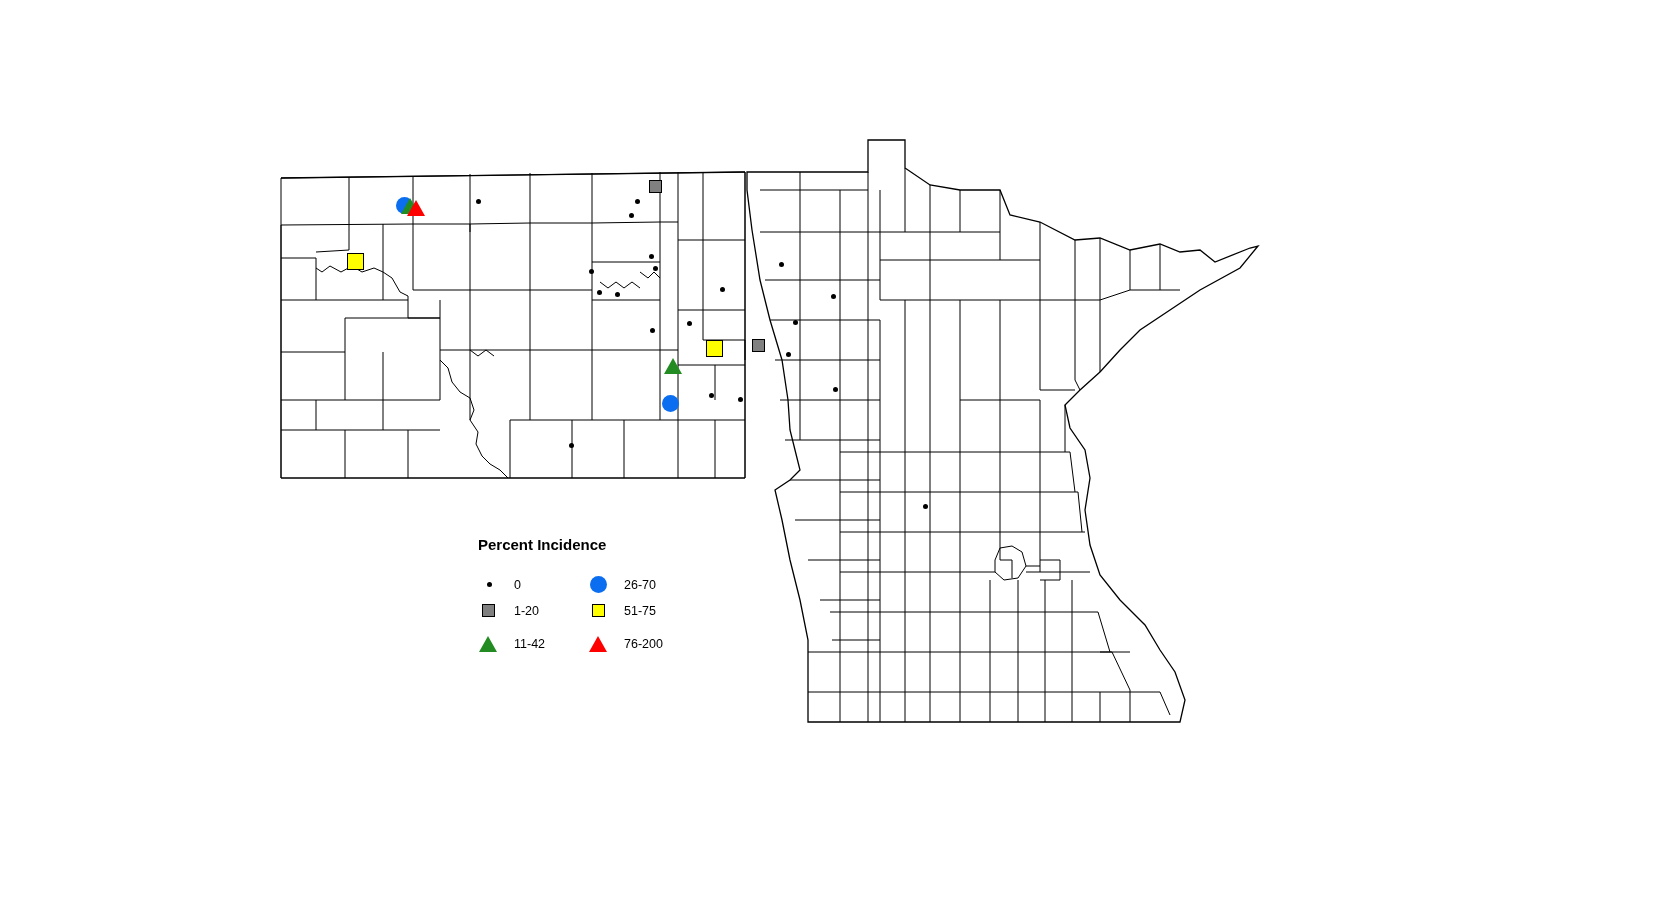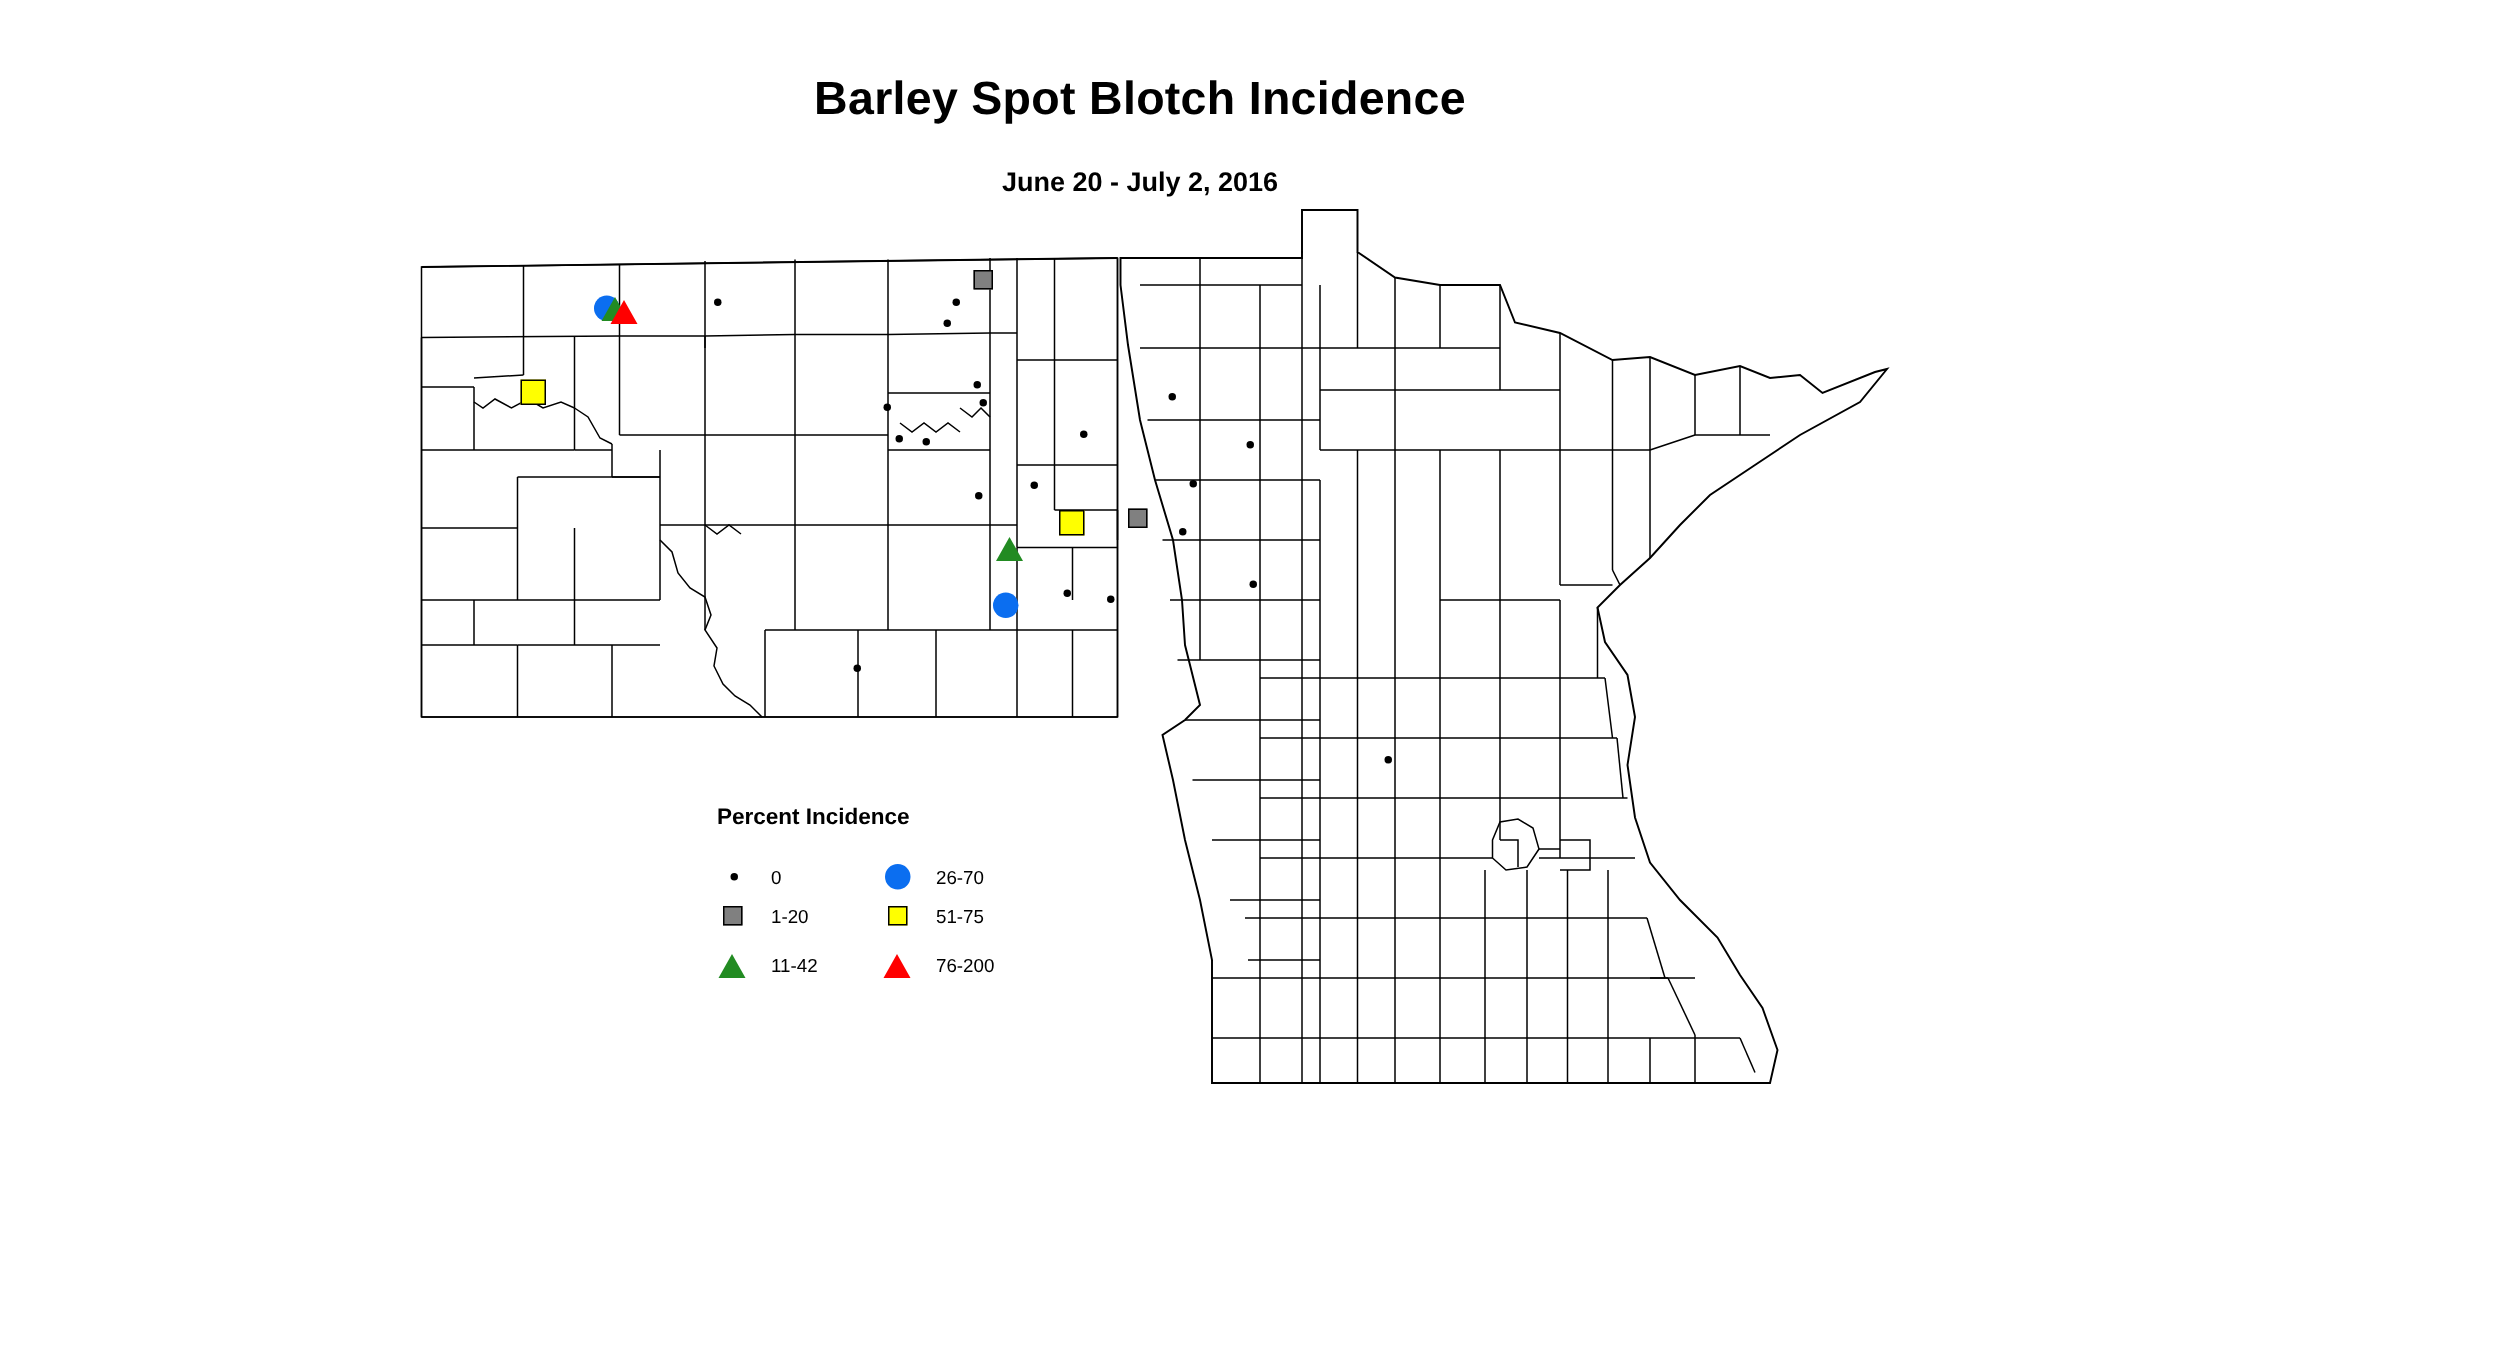--- a/index.html
+++ b/index.html
@@ -158,22 +158,20 @@
     height: 0;
     border-left: 9px solid transparent;
     border-right: 9px solid transparent;
   }
 </style>
 </head>
 <body>
 
 <div id="page">
 
-  <div id="title">Barley Spot Blotch Incidence</div>
-  <div id="subtitle">June 20 - July 2, 2016</div>
 
   <div id="map-wrap">
     <svg class="mapsvg" width="1673" height="900" viewBox="0 0 1673 900">
       <g>
 
         <path class="county" d="M281,178 L745,172 L745,478 L281,478 Z" fill="#ffffff"></path>
 
         <path class="stateline" d="M281,178 L745,172"></path>
         <g stroke="#000000" stroke-width="1" fill="none">
 

